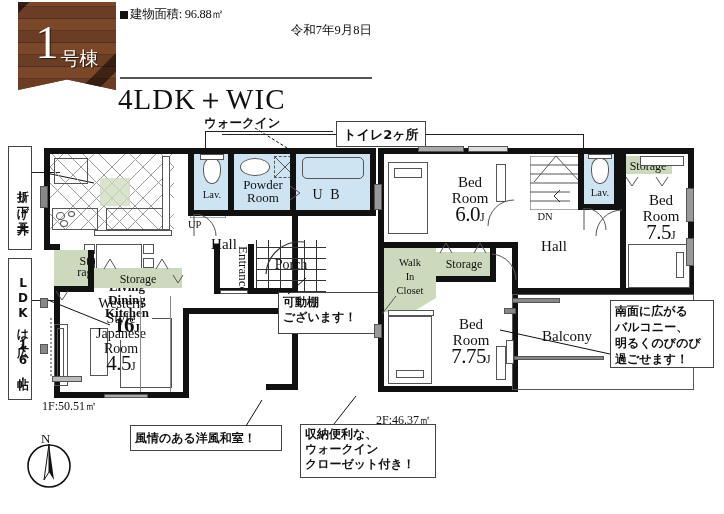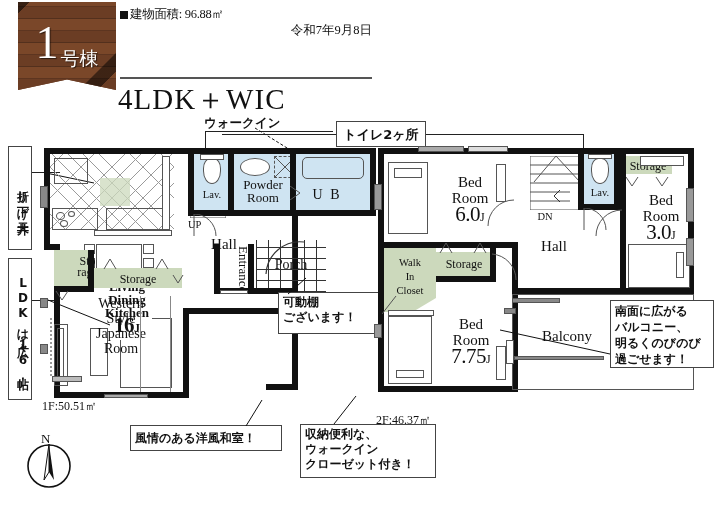--- a/index.html
+++ b/index.html
@@ -267,20 +267,21 @@
   <svg class="abs" style="left:220px; top:92px; width:46px; height:36px;">
     <path d="M2,34 A34,34 0 0,1 40,2" fill="none" stroke="#333" stroke-width="1.2"></path>
   </svg>
   <div class="wall" style="left:208px; top:140px; width:46px; height:6px;"></div>
 
   <div class="rlabel" style="left:18px; top:148px; width:118px; line-height:15px; font-size:14px;">
     <div>Western</div>
     <div>Style</div>
     <div>Japanese</div>
     <div>Room</div>
+    <div><span class="big">4.5</span><span class="j">J</span></div>
   </div>
   <svg class="abs" style="left:10px; top:142px; width:16px; height:12px;">
     <path d="M2,1 L8,10 L14,1" fill="none" stroke="#555"></path>
   </svg>
   <div class="fixt" style="left:8px; top:228px; width:30px; height:6px; background:#bbb;"></div>
   <svg class="abs" style="left:4px; top:170px; width:6px; height:60px;">
     <line x1="3" y1="0" x2="3" y2="60" stroke="#333" stroke-dasharray="2,2"></line>
   </svg>
   <div class="thin" style="left:96px; top:148px; width:1px; height:96px; border:none; border-left:1px solid #888;"></div>
   <div class="thin" style="left:126px; top:148px; width:1px; height:96px; border:none; border-left:1px solid #888;"></div>
@@ -397,21 +398,21 @@
   <div class="rlabel tiny" style="left:246px; top:12px; width:48px;">Storage</div>
   <svg class="abs" style="left:246px; top:28px; width:52px; height:12px;">
     <path d="M2,1 L8,10 L14,1" fill="none" stroke="#555"></path>
     <path d="M32,1 L38,10 L44,1" fill="none" stroke="#555"></path>
   </svg>
 
   <div class="wall" style="left:242px; top:6px; width:6px; height:134px;"></div>
   <div class="rlabel" style="left:250px; top:44px; width:66px; font-size:15px; line-height:16px;">
     <div>Bed</div>
     <div>Room</div>
-    <div><span class="big">3.0</span><span class="j">J</span></div>
+    <div><span class="big">7.5</span><span class="j">J</span></div>
   </div>
   <div class="fixt" style="left:250px; top:96px; width:62px; height:44px;"></div>
   <div class="fixt" style="left:298px; top:104px; width:8px; height:26px;"></div>
   <div class="fixt" style="left:262px; top:8px; width:44px; height:10px;"></div>
   <div class="fixt" style="left:308px; top:40px; width:8px; height:34px; background:#999;"></div>
   <div class="fixt" style="left:308px; top:90px; width:8px; height:28px; background:#999;"></div>
   <svg class="abs" style="left:216px; top:60px; width:30px; height:30px;">
     <path d="M28,2 A26,26 0 0,0 2,28" fill="none" stroke="#555"></path>
   </svg>
 

